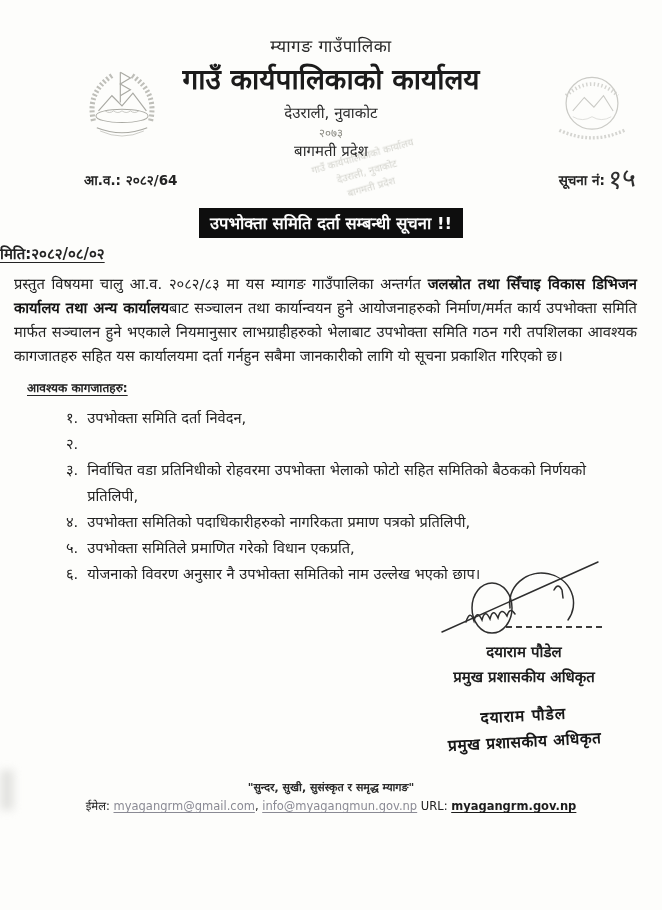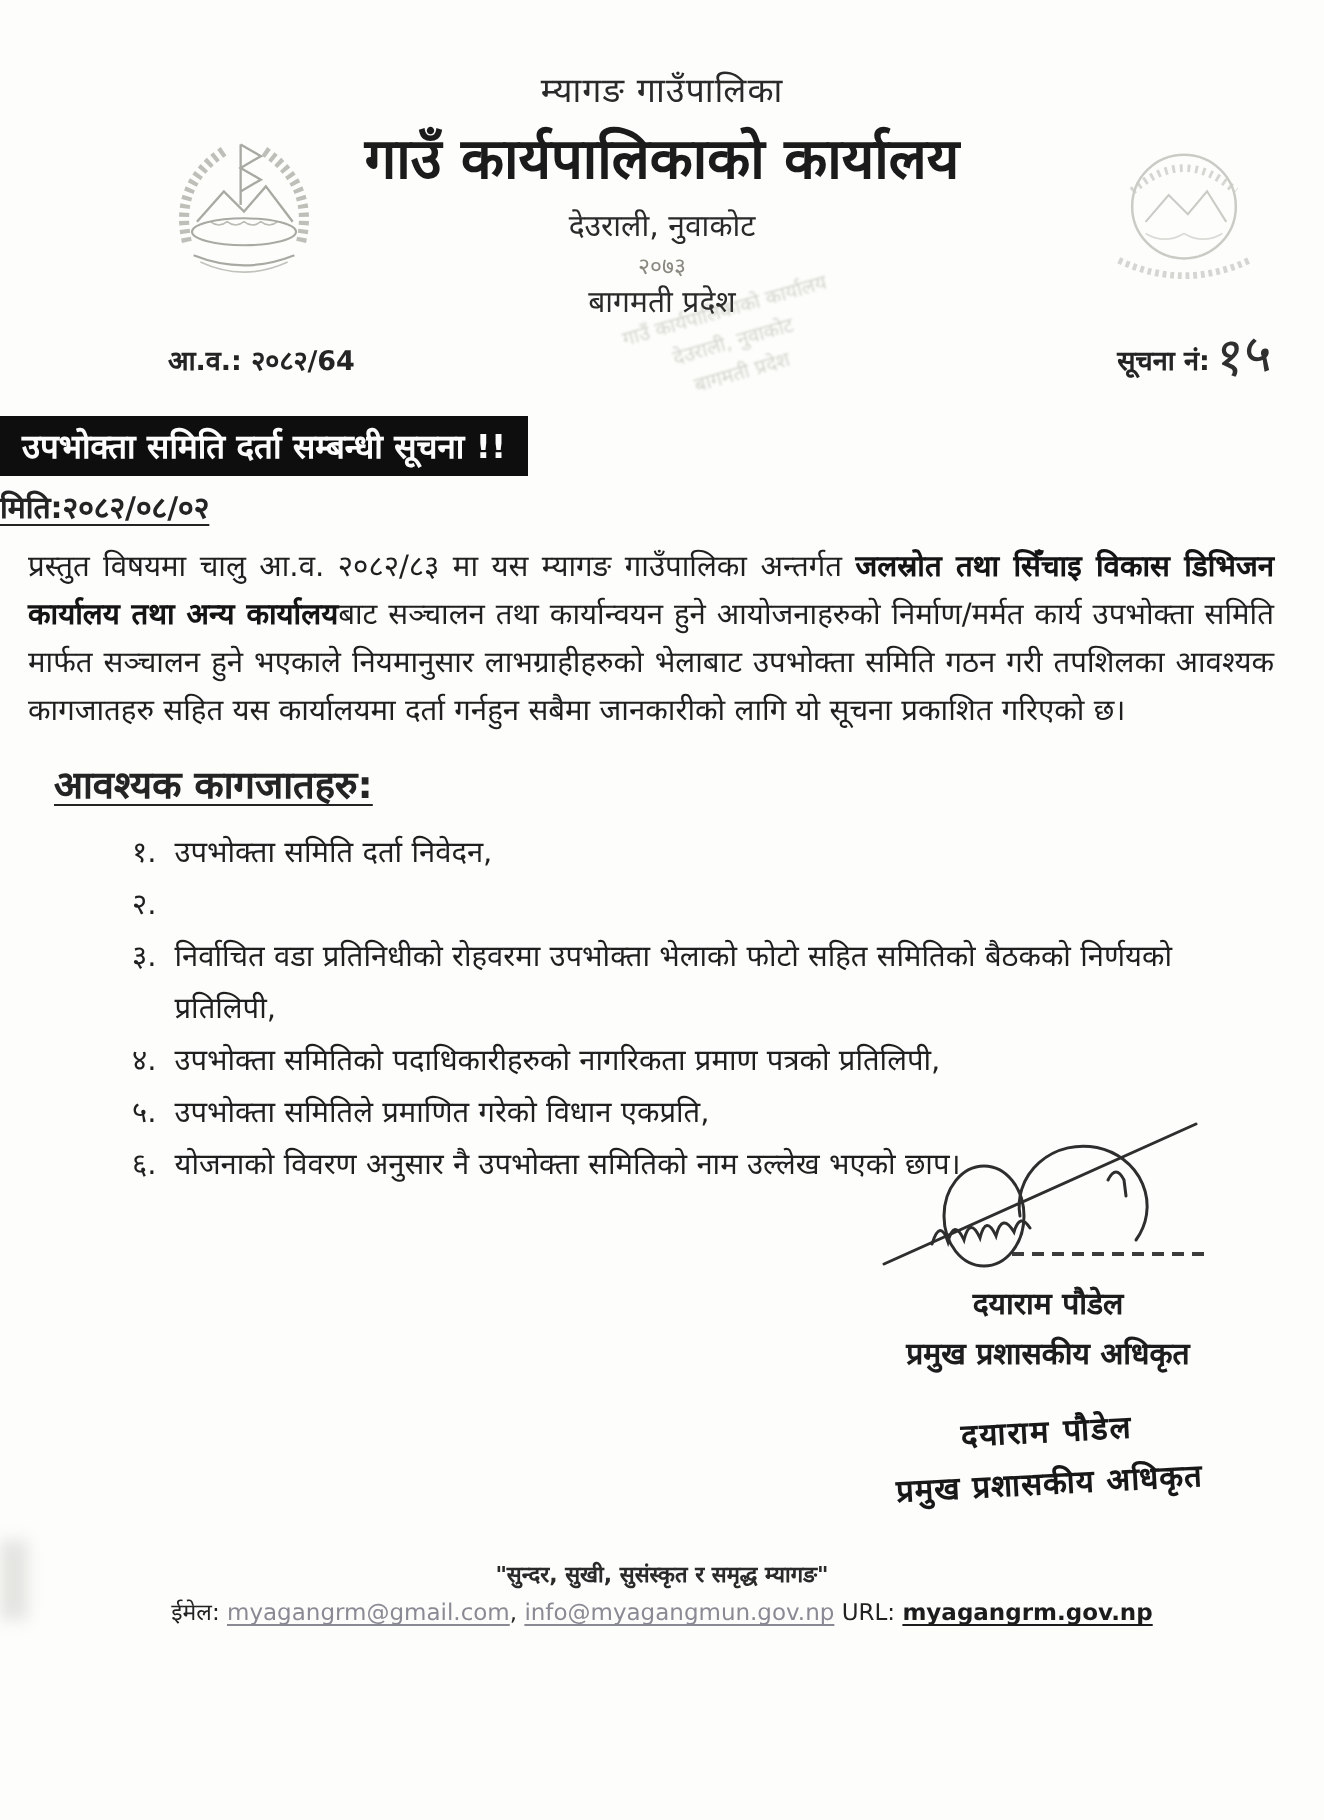--- a/index.html
+++ b/index.html
@@ -32,36 +32,36 @@
   .meta { display:flex; justify-content:space-between; align-items:flex-start;
           margin-top:10px; padding:0 26px 0 28px; }
   .fy { font-weight:bold; font-size:13.5px; margin-left:56px; }
   .notice-no { display:flex; align-items:flex-start; font-weight:bold; font-size:13.5px; }
   .hand-num {
     font-size:27px; font-weight:400; color:#2f2f2f; margin:-6px 0 0 3px;
     transform:rotate(-8deg) skewX(-8deg); display:inline-block; line-height:1;
   }
 
   
-  .title-wrap { text-align:left; margin-top:16px; }
+  .title-wrap { text-align:center; margin-top:16px; }
   .title-bar {
     display:inline-block; background:#0e0e0e; color:#fcfcfc;
     font-weight:bold; font-size:16.5px; padding:3px 11px 4px;
   }
   .date { text-align:left; margin-top:5px; }
   .date span { font-weight:bold; font-size:15px; text-decoration:underline; text-underline-offset:3px; }
 
   
   .para {
     margin:9px 25px 0 14px; font-size:14.7px; line-height:1.63;
     text-align:justify; color:#1f1f1f;
   }
   .para b { color:#141414; }
   .docs-h {
-    margin:11px 0 0 27px; font-weight:bold; font-size:19px;
+    margin:11px 0 0 27px; font-weight:bold; font-size:12px;
     text-decoration:underline; text-underline-offset:3px;
   }
   .docs { margin:9px 30px 0 66px; font-size:14.6px; line-height:1.78; color:#1f1f1f; }
   .doc-item { display:flex; gap:9px; }
   .doc-num { flex:0 0 auto; }
 
   
   .sig { position:absolute; right:24px; top:556px; width:228px; text-align:center; }
   .scribble { display:block; margin:0 auto -12px 26px; }
   .sig-dash { width:96px; border-bottom:2px dashed #3c3c3c; margin:0 auto; margin-left:96px; }

